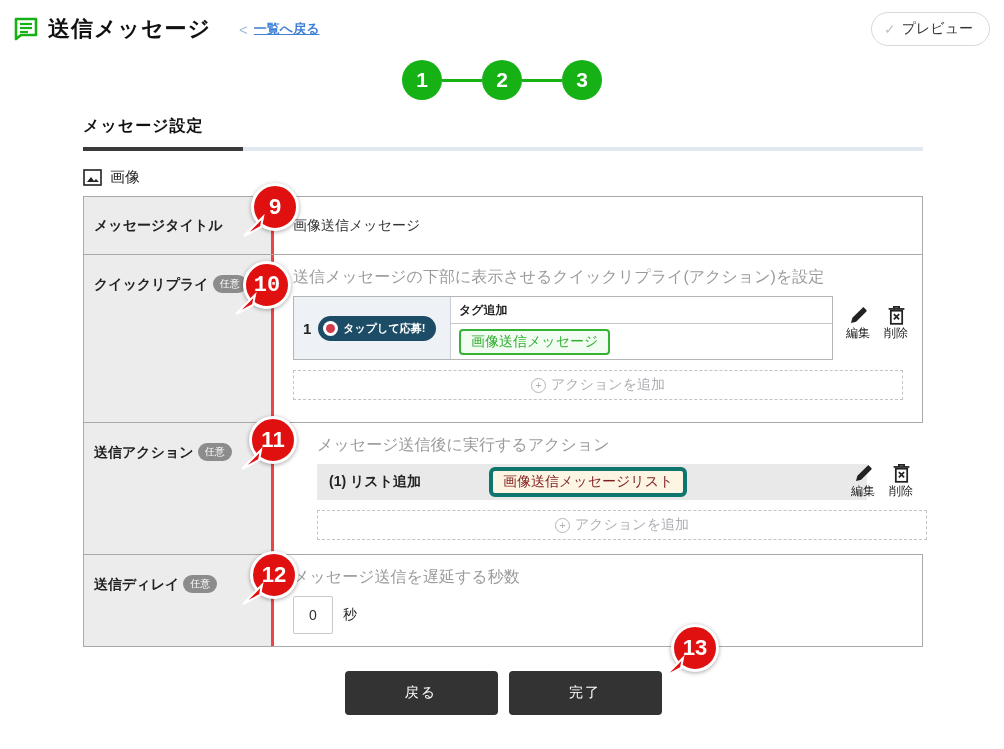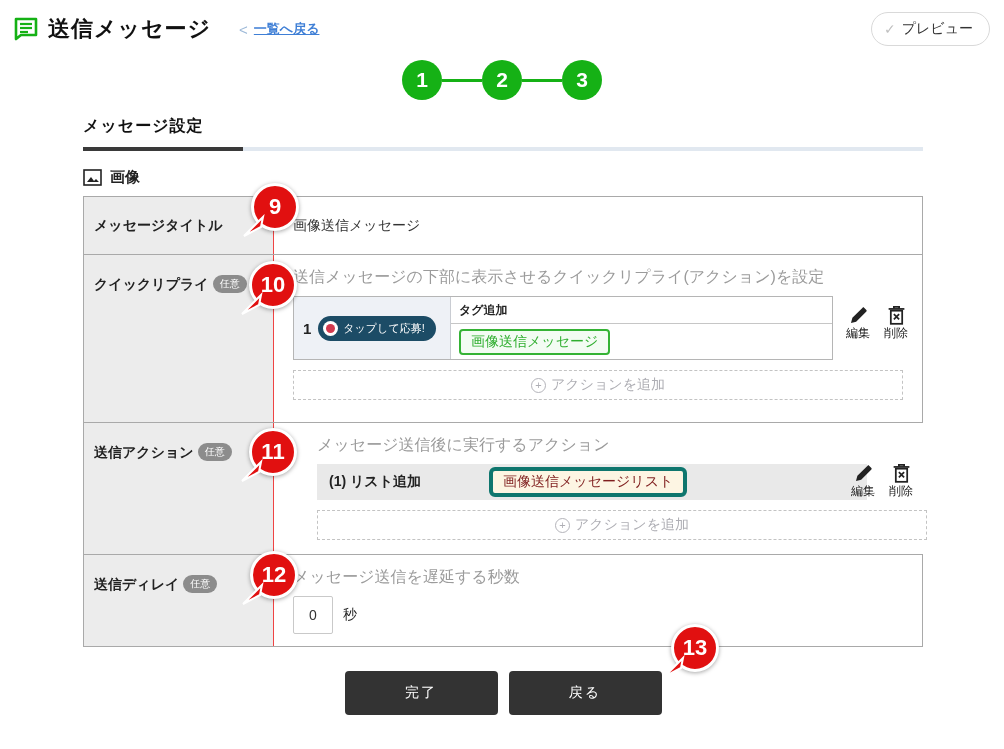--- a/index.html
+++ b/index.html
@@ -29,27 +29,27 @@
     display:flex; align-items:center; justify-content:center;
   }
   .step-line { width:40px; height:3px; background:#15b115; }
   
   .content { margin-left:83px; width:840px; }
   .tab-title { margin-top:16px; font-size:16px; font-weight:bold; color:#111; letter-spacing:1px; display:inline-block; cursor:pointer; }
   .tab-track { margin-top:10px; width:840px; height:4px; background:#e1e8f0; position:relative; }
   .tab-active-bar { position:absolute; left:0; top:0; width:160px; height:4px; background:#3a3a3a; }
   .section-row { margin-top:17px; display:flex; align-items:center; gap:8px; }
   .image-icon { width:19px; height:17px; }
-  .section-label { font-size:15px; font-weight:bold; color:#222; }
+  .section-label { font-size:15px; font-weight:normal; color:#222; }
   
   .form-table { margin-top:9px; width:840px; border:1px solid #a9a9a9; }
   .f-row { display:flex; border-top:1px solid #a9a9a9; }
   .f-row:first-child { border-top:none; }
   .f-label {
-    width:190px; flex:0 0 190px; background:#ececec; border-right:1px solid #ef4444;
+    width:190px; flex:0 0 190px; background:#ececec; border-right:3px solid #ef4444;
     padding:20px 8px 10px 10px; font-size:14px; font-weight:bold; color:#222;
   }
   .badge {
     display:inline-block; background:#8c8c8c; color:#fff; font-size:10px; font-weight:normal;
     border-radius:9px; padding:2px 7px; margin-left:4px; vertical-align:2px;
   }
   .f-value { flex:1; position:relative; background:#fff; }
   .row-title { height:57px; }
   .row-qr { height:168px; }
   .row-sa { height:132px;gap:24px; }
@@ -57,21 +57,21 @@
   .plain-value { padding:20px 0 0 19px; font-size:14px; color:#333; }
   .desc { padding:12px 0 0 19px; font-size:16px; color:#9b9b9b; }
   
   .qr-table { margin:8px 0 0 19px; width:540px; height:64px; border:1px solid #b5b5b5; display:flex; }
   .qr-left {
     width:157px; flex:0 0 157px; background:#eef1f6; border-right:1px solid #c9ccd2;
     display:flex; align-items:center; gap:7px; padding-left:9px;
   }
   .qr-index { font-size:15px; font-weight:bold; color:#222; }
   .qr-pill {
-    background:#1c4c66; color:#fff; font-size:11px; font-weight:normal;
+    background:#1c4c66; color:#fff; font-size:11px; font-weight:bold;
     border-radius:14px; padding:5px 11px 5px 5px; display:flex; align-items:center; gap:5px; cursor:pointer;
   }
   .qr-pill-icon { width:15px; height:15px; border-radius:50%; background:#fff; display:flex; align-items:center; justify-content:center; }
   .qr-pill-icon::after { content:""; width:9px; height:9px; border-radius:50%; background:#d23a4e; }
   .qr-right { flex:1; display:flex; flex-direction:column; }
   .qr-col-header { font-size:12px; font-weight:bold; color:#222; padding:5px 0 4px 8px; border-bottom:1px solid #c6c6c6; }
   .qr-tag-row { flex:1; display:flex; align-items:center; padding-left:8px; }
   .tag-green {
     color:#2fae2f; border:2px solid #35b335; background:#f3fcf3; border-radius:4px;
     font-size:14px; padding:2px 10px;
@@ -278,39 +278,39 @@
           <input class="delay-input" value="0" style="">
           <span class="delay-unit">秒</span>
         </div>
       </div>
     </div>
 
   </div>
 
   
   <div class="footer">
+    <button class="dark-btn">戻る</button>
     <button class="dark-btn">完了</button>
-    <button class="dark-btn">戻る</button>
   </div>
 
 </div>
 
 <div class="callout" style="left:251px; top:183px;">
   <svg class="tail" viewBox="0 0 24 24">
     <path d="M21 3 L2 22 L19 13 Z" fill="#e11010" stroke="#fff" stroke-width="2"></path>
   </svg>
   <div class="bubble">9</div>
 </div>
-<div class="callout" style="left:249px; top:261px;">
+<div class="callout" style="left:243px; top:261px;font-family:Liberation Mono, monospace;">
   <svg class="tail" viewBox="0 0 24 24">
     <path d="M21 3 L2 22 L19 13 Z" fill="#e11010" stroke="#fff" stroke-width="2"></path>
   </svg>
   <div class="bubble">10</div>
 </div>
-<div class="callout" style="left:249px; top:428px;">
+<div class="callout" style="left:249px; top:416px;">
   <svg class="tail" viewBox="0 0 24 24">
     <path d="M21 3 L2 22 L19 13 Z" fill="#e11010" stroke="#fff" stroke-width="2"></path>
   </svg>
   <div class="bubble">11</div>
 </div>
 <div class="callout" style="left:250px; top:551px;">
   <svg class="tail" viewBox="0 0 24 24">
     <path d="M21 3 L2 22 L19 13 Z" fill="#e11010" stroke="#fff" stroke-width="2"></path>
   </svg>
   <div class="bubble">12</div>

